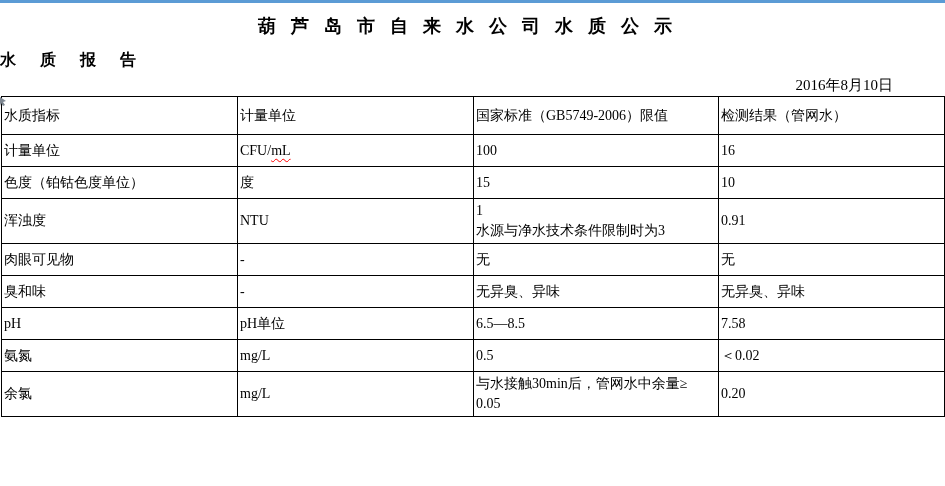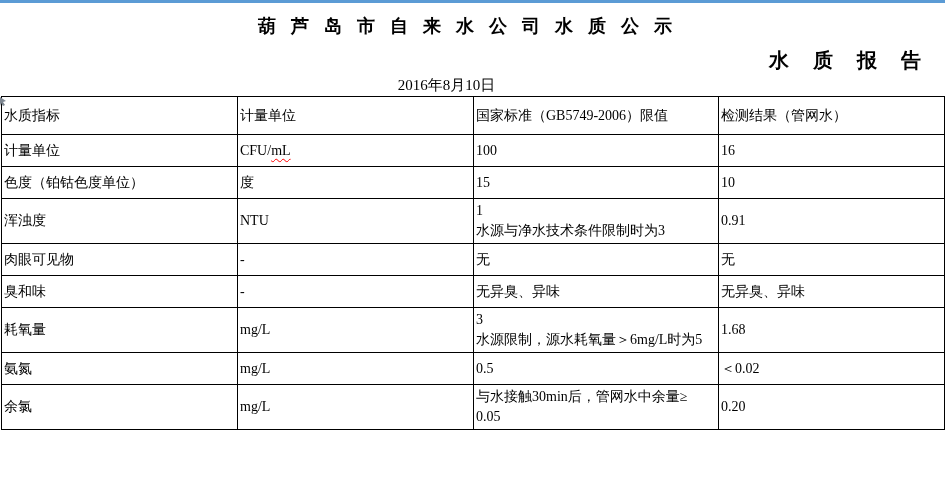--- a/index.html
+++ b/index.html
@@ -6,25 +6,25 @@
   body{
     width:945px;height:486px;overflow:hidden;background:#ffffff;position:relative;
     font-family:"Liberation Serif","DejaVu Serif",serif;color:#000;
   }
   .top-accent{position:absolute;left:0;top:0;width:945px;height:3px;background:#5b9bd5;}
   .doc-title{
     margin:10px 0 0 0;text-align:center;font-size:18px;font-weight:bold;
     letter-spacing:15px;line-height:32px;white-space:nowrap;
   }
   .doc-subtitle{
-    margin:6px 0 0 0;text-align:right;font-size:20px;font-weight:bold;
+    margin:6px 0 0 0;text-align:left;font-size:16px;font-weight:bold;
     letter-spacing:24px;line-height:24px;white-space:nowrap;
   }
   .doc-date{
-    margin:4px 52px 2px 0;text-align:center;font-size:15px;line-height:18px;
+    margin:4px 52px 2px 0;text-align:right;font-size:15px;line-height:18px;
   }
   .cursor-mark{position:absolute;left:0;top:93px;width:7px;height:10px;}
   table.report{
     border-collapse:collapse;table-layout:fixed;width:943px;margin-left:1px;
     font-size:14px;
   }
   table.report th,table.report td{
     border:1px solid #000;text-align:left;vertical-align:middle;
     padding:1px 2px;font-weight:normal;line-height:20px;
   }
@@ -103,28 +103,27 @@
         <td>无</td>
       </tr>
       <tr>
         <td>臭和味</td>
         <td>-</td>
         <td>
           <div class="limit-line">无异臭、异味</div>
         </td>
         <td>无异臭、异味</td>
       </tr>
-      <tr class="row-tall">
-        <td>耗氧量</td>
-        <td>mg/L</td>
+      <tr>
+        <td>pH</td>
+        <td>pH单位</td>
         <td>
-          <div class="limit-line">3</div>
-          <div class="limit-line">水源限制，源水耗氧量＞6mg/L时为5</div>
+          <div class="limit-line">6.5—8.5</div>
         </td>
-        <td>1.68</td>
+        <td>7.58</td>
       </tr>
       <tr>
         <td>氨氮</td>
         <td>mg/L</td>
         <td>
           <div class="limit-line">0.5</div>
         </td>
         <td>＜0.02</td>
       </tr>
       <tr class="row-tall">

